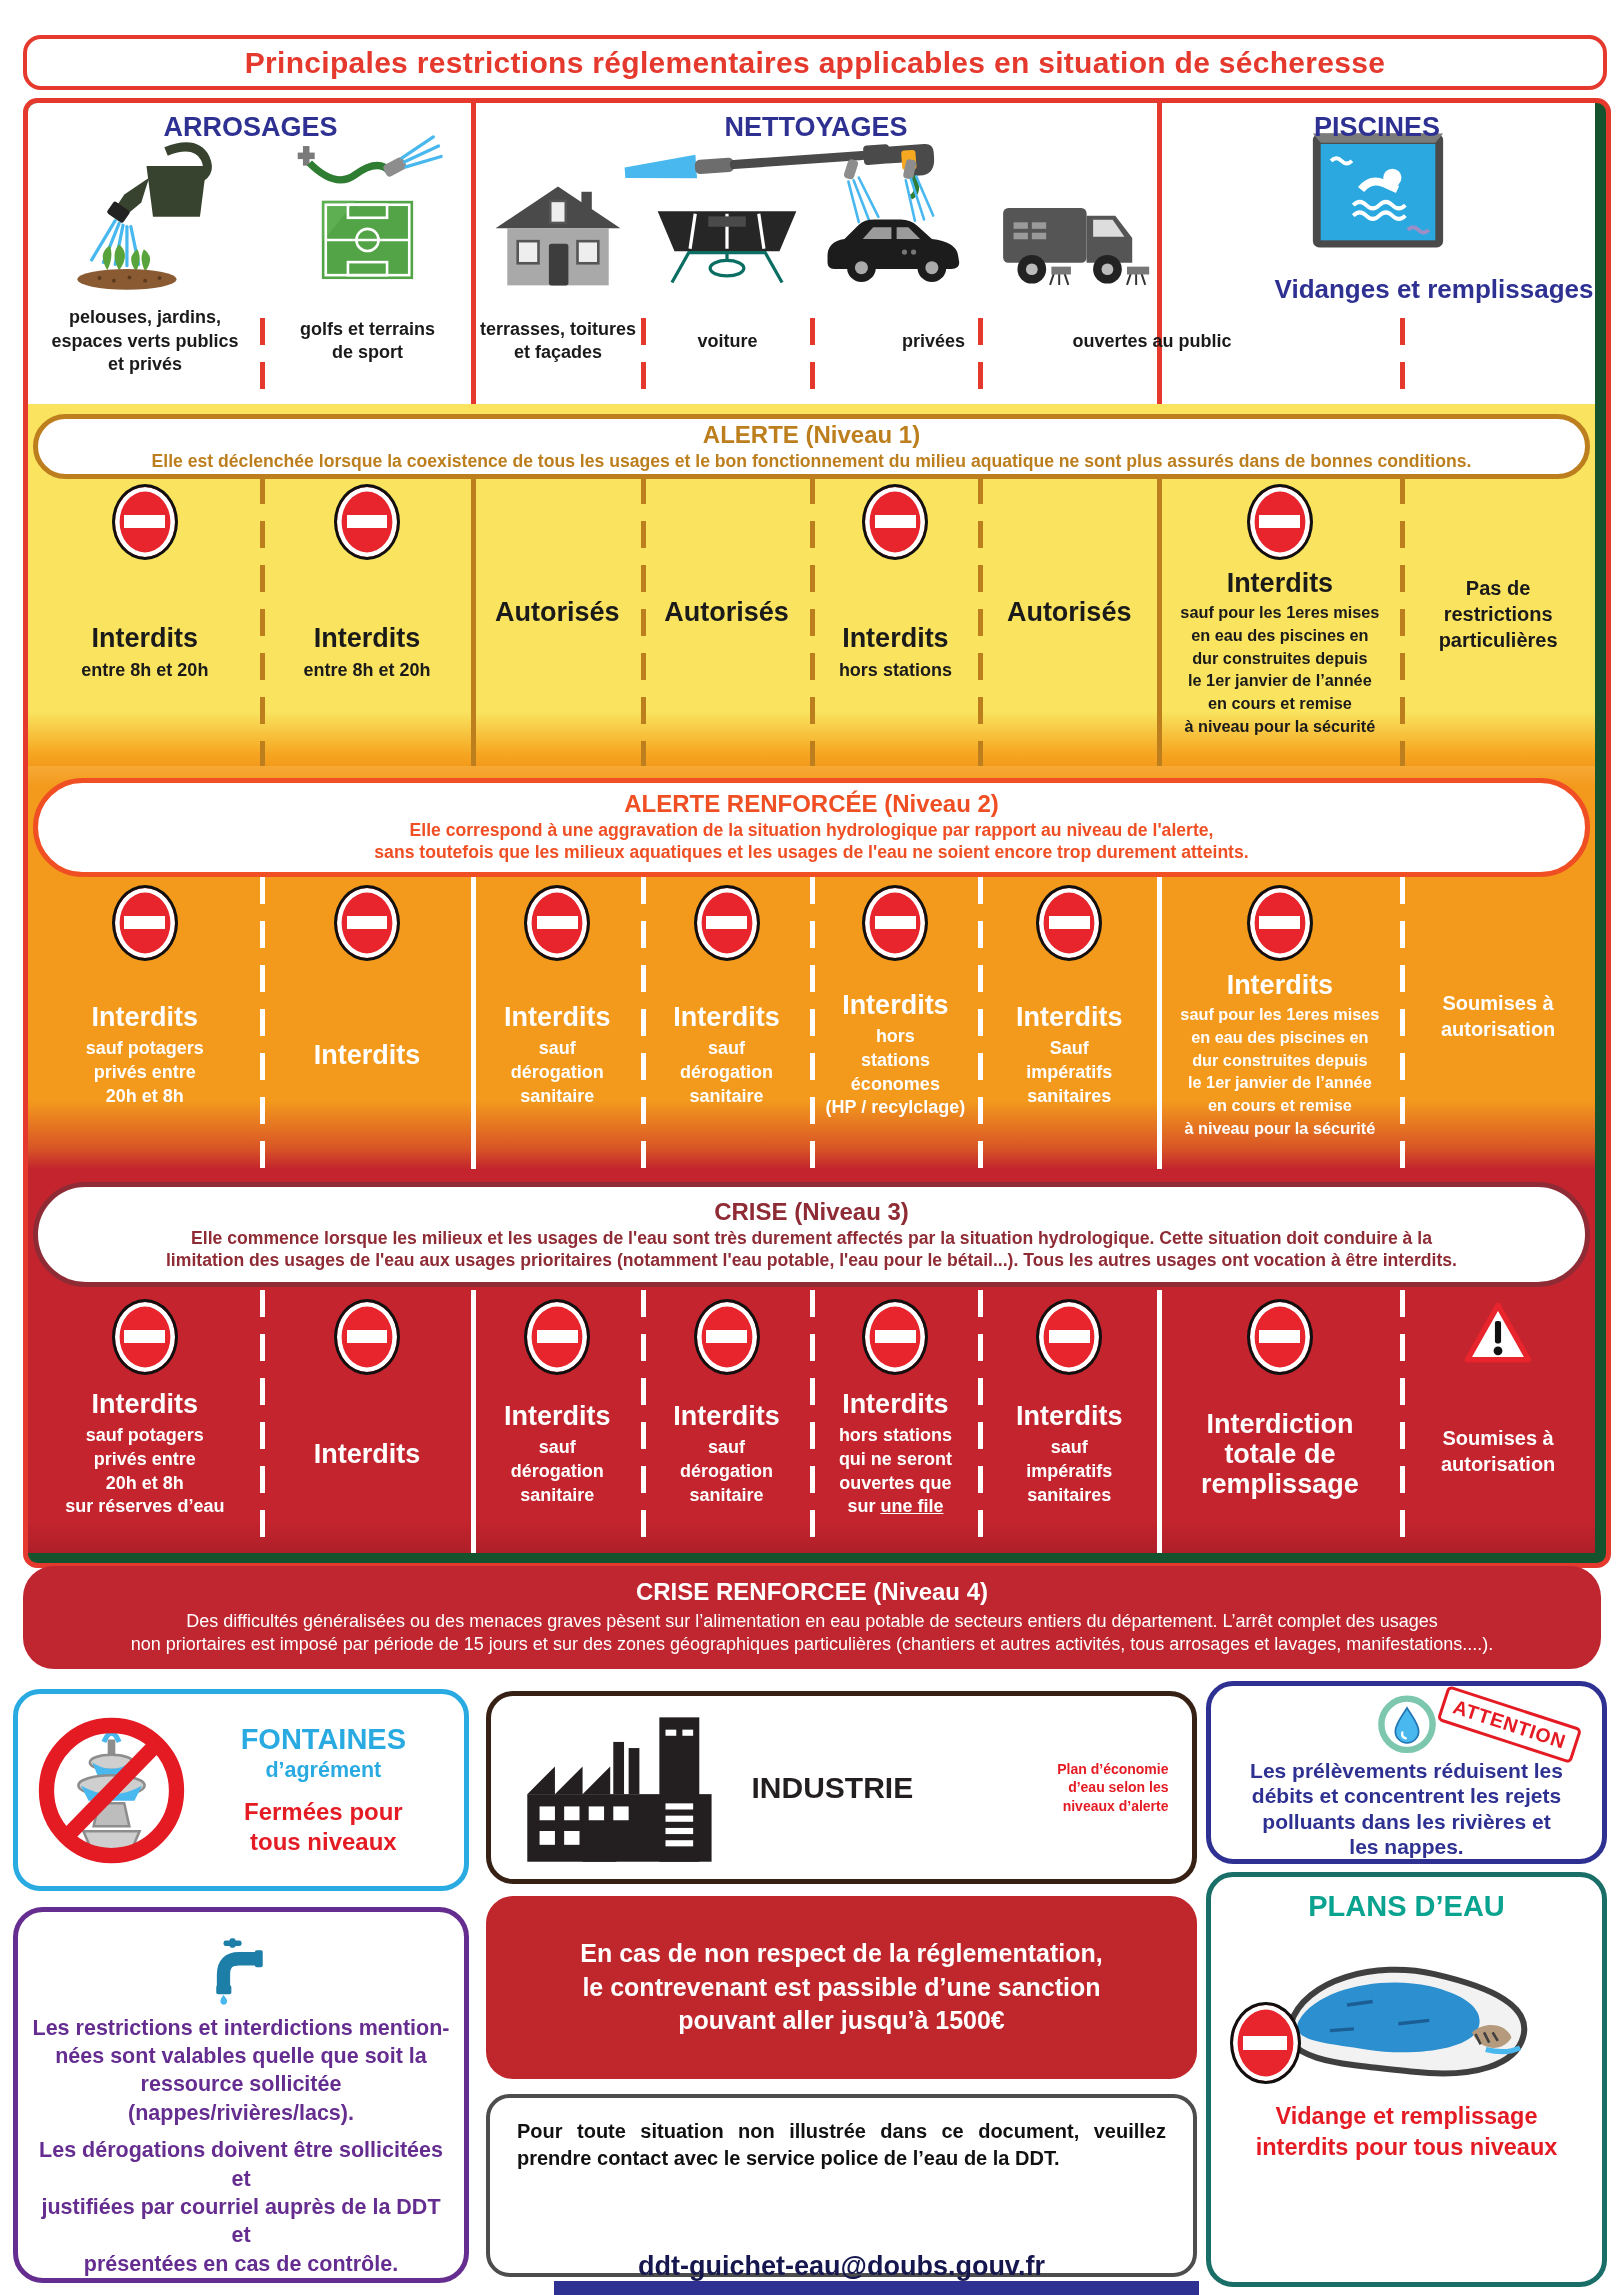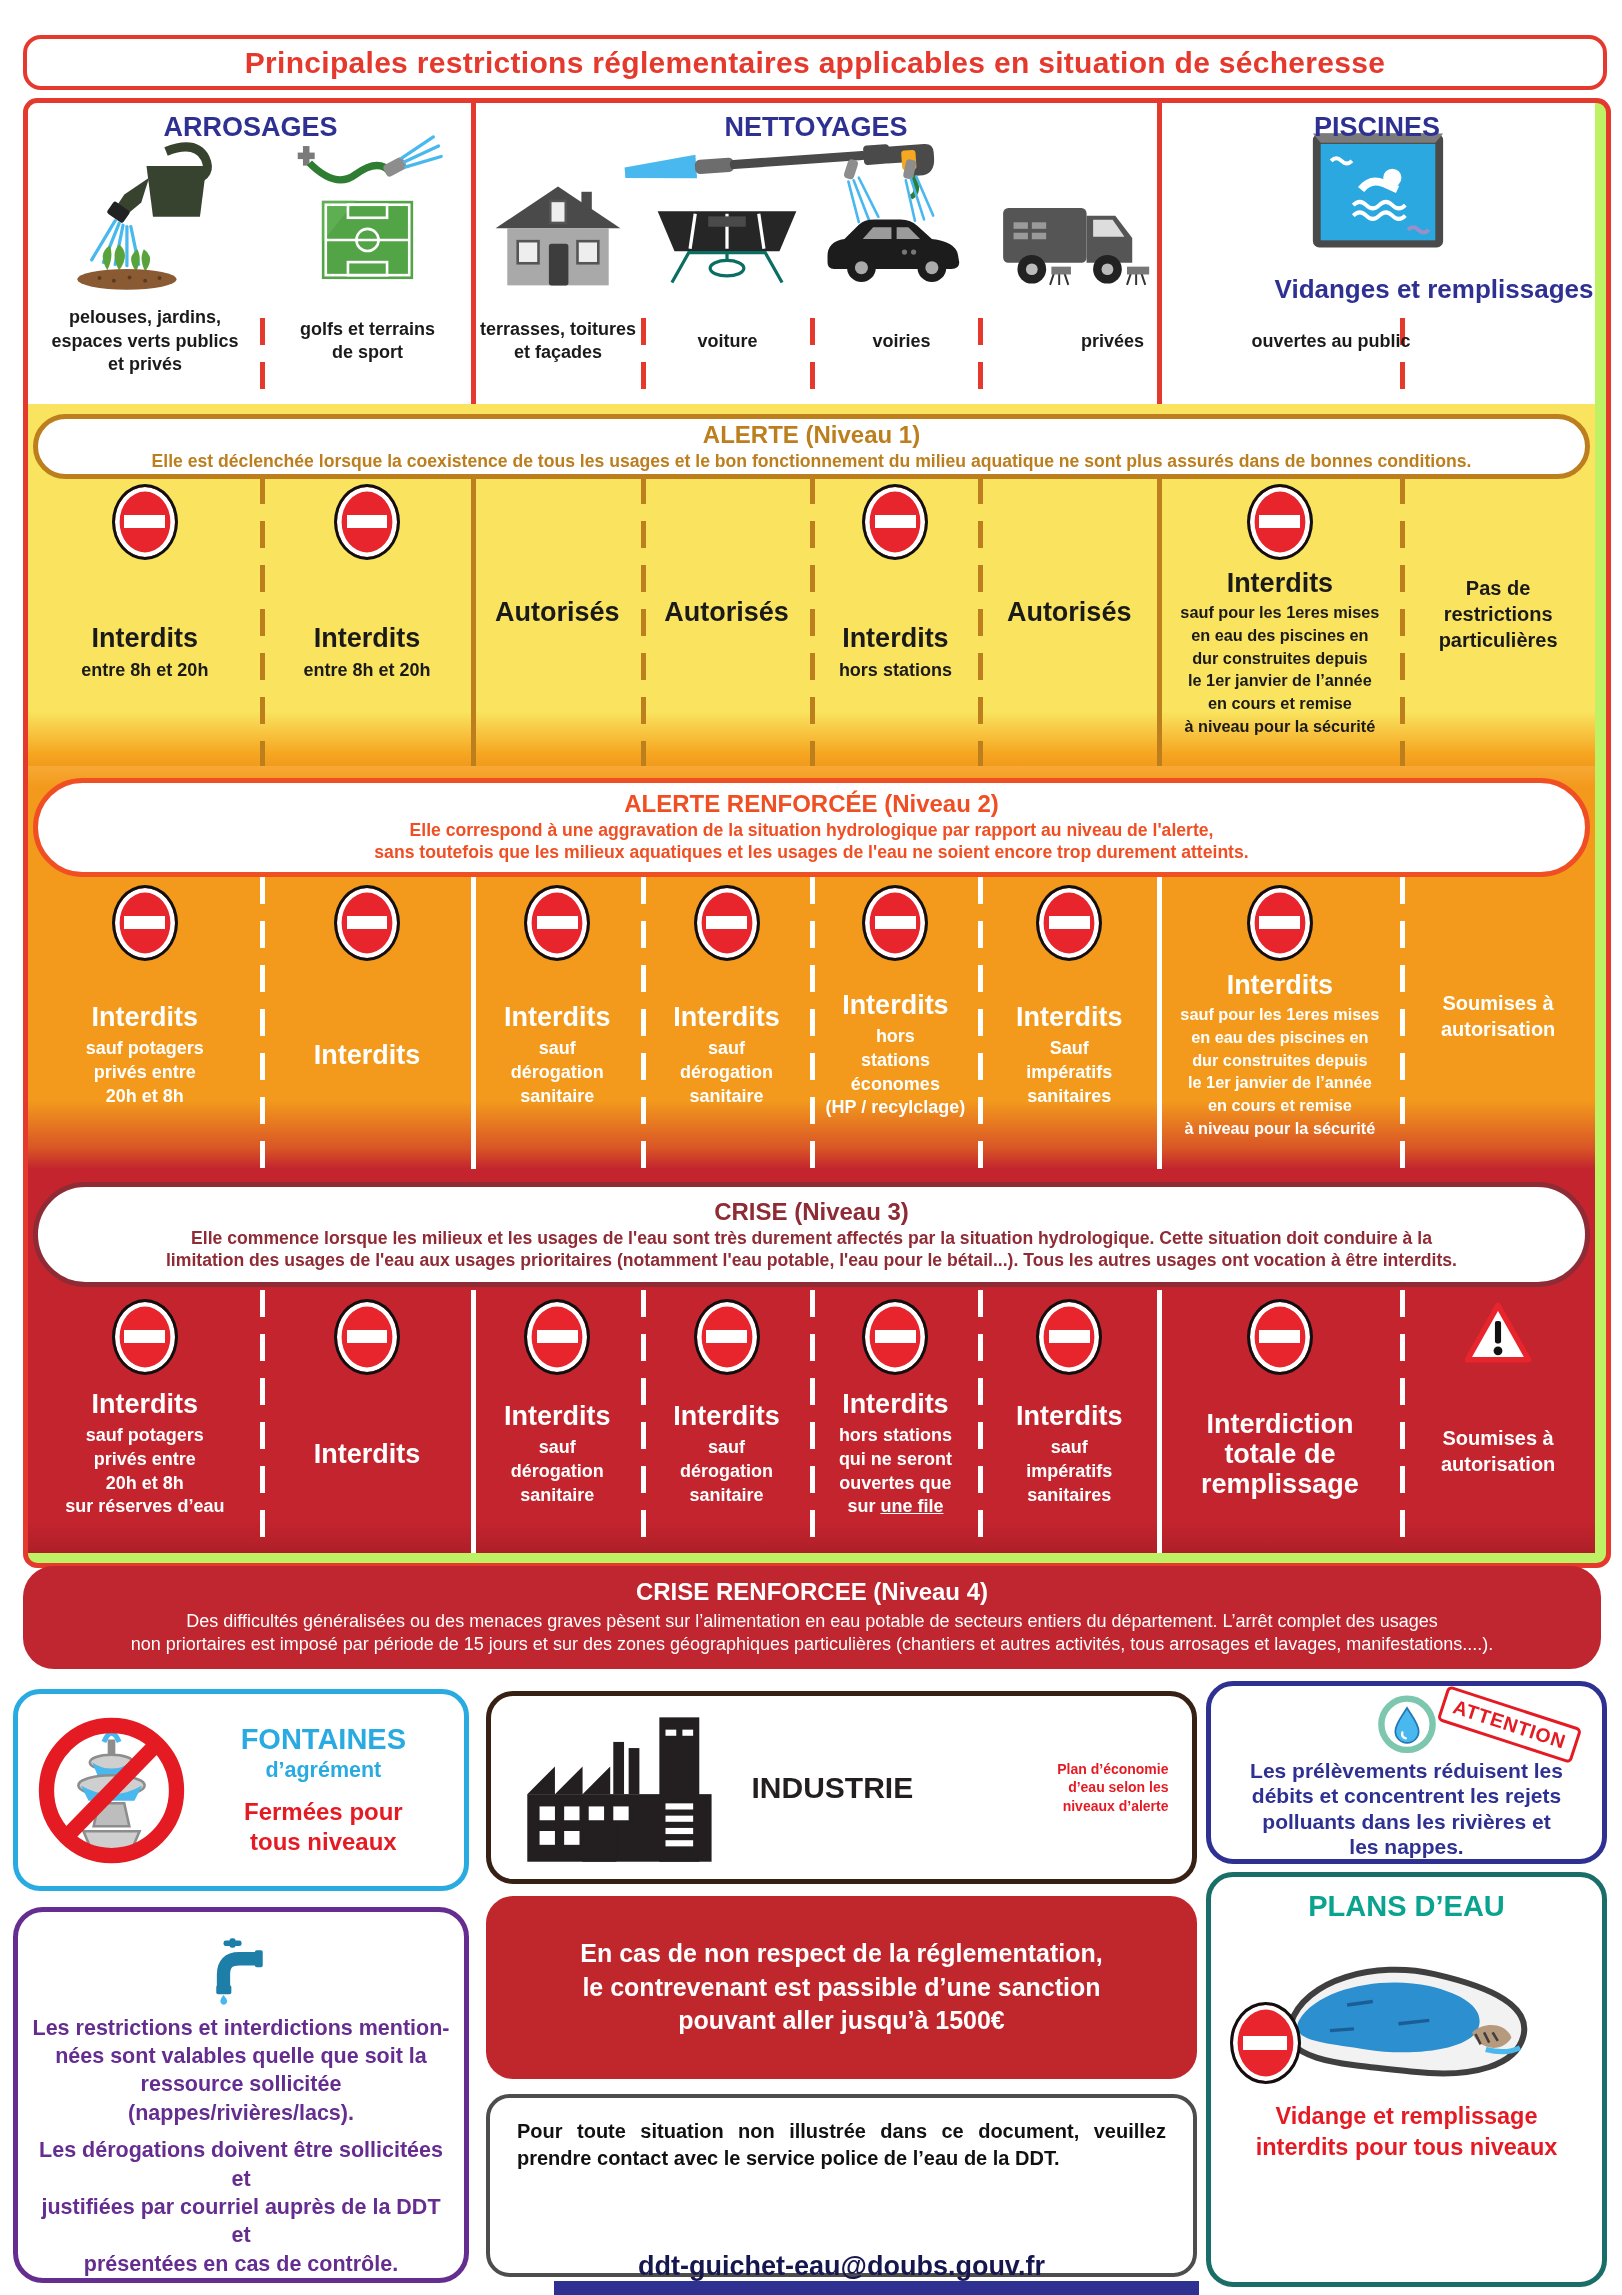--- a/index.html
+++ b/index.html
@@ -8,21 +8,21 @@
   .preline{white-space:pre-line;}
   .ul{text-decoration:underline;}
 
   
   .title-banner{position:absolute;left:23px;top:35px;width:1576px;height:47px;background:#fff;
     border:4.6px solid #e6392e;border-radius:18px;display:flex;align-items:center;justify-content:center;
     color:#e6392e;font-size:30px;font-weight:bold;letter-spacing:0.3px;}
 
   
   .rtable{position:absolute;left:23px;top:98px;width:1578px;height:1460px;border:5.2px solid #e6392e;
-    border-radius:14.3px;overflow:hidden;background:#bef264;}
+    border-radius:14.3px;overflow:hidden;background:#14532d;}
   .band{position:relative;width:1567px;}
   .row-header{height:301px;background:#fff;--c:#e6392e;}
   .row-alerte{height:362px;--c:#bd7e1d;
     background:linear-gradient(180deg,#f9e35f 0%,#f9e35f 85%,#f6a41f 97%,#f39a1d 100%);}
   .row-ar{height:403px;--c:#ffffff;
     background:linear-gradient(180deg,#f7a935 0%,#f39a1d 5%,#f39a1d 83%,#d85426 95%,#c3242e 100%);}
   .row-crise{height:384px;--c:#ffffff;
     background:linear-gradient(180deg,#c3242e 0%,#c3242e 92%,#ae1f28 100%);}
 
   
@@ -296,21 +296,20 @@
 
       <div class="col-labels">
         <div class="c1 preline">pelouses, jardins,
 espaces verts publics
 et privés</div>
         <div class="c2 preline">golfs et terrains
 de sport</div>
         <div class="c3 preline">terrasses, toitures
 et façades</div>
         <div class="c5 preline">voiture</div>
-        <div class="c6 preline">voiries</div>
         <div class="c7 preline">privées</div>
         <div class="c8 preline">ouvertes au public</div>
       </div>
     </div>
 
     <div class="band row-alerte">
       <div class="pill">
         <div class="pt">ALERTE (Niveau 1)</div>
         <div class="pd">Elle est déclenchée lorsque la coexistence de tous les usages et le bon fonctionnement du milieu aquatique ne sont plus assurés dans de bonnes conditions.</div>
       </div>

